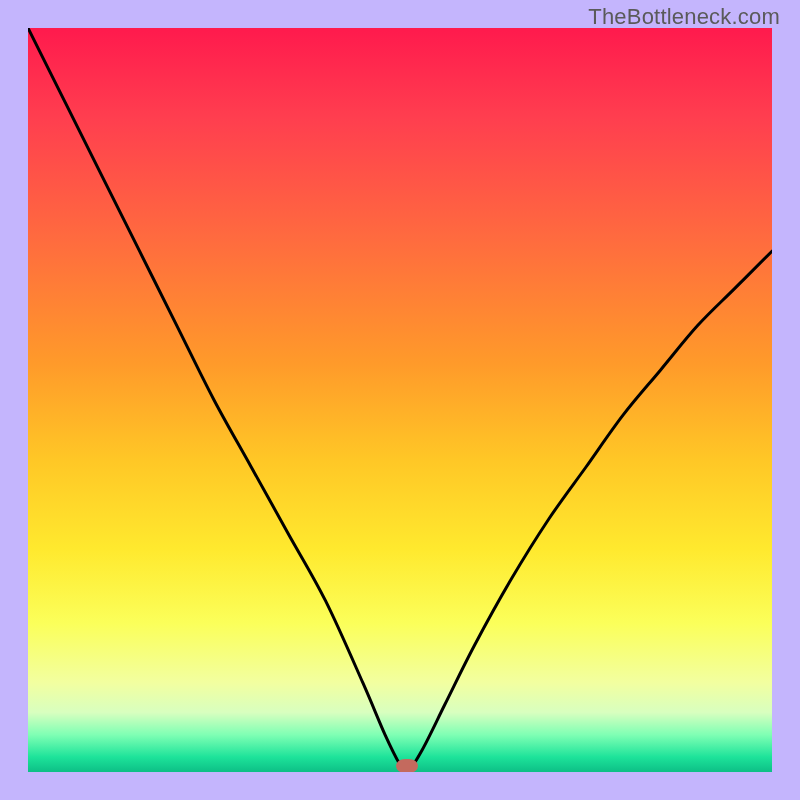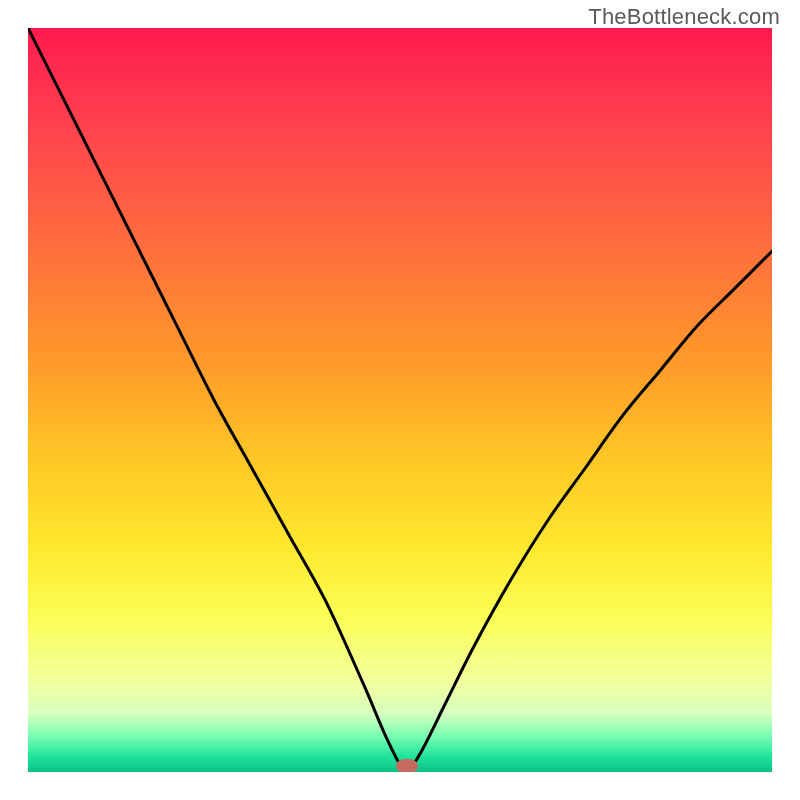--- a/index.html
+++ b/index.html
@@ -7,21 +7,21 @@
     padding: 0;
     width: 800px;
     height: 800px;
     background: #000;
     overflow: hidden;
     font-family: Arial, Helvetica, sans-serif;
   }
   .frame {
     position: absolute;
     inset: 0;
-    background: #ffffff;
+    background: #c4b5fd;
     text-align: center;
   }
   .plot {
     position: absolute;
     left: 28px;
     top: 28px;
     width: 744px;
     height: 744px;
     overflow: hidden;
   }

